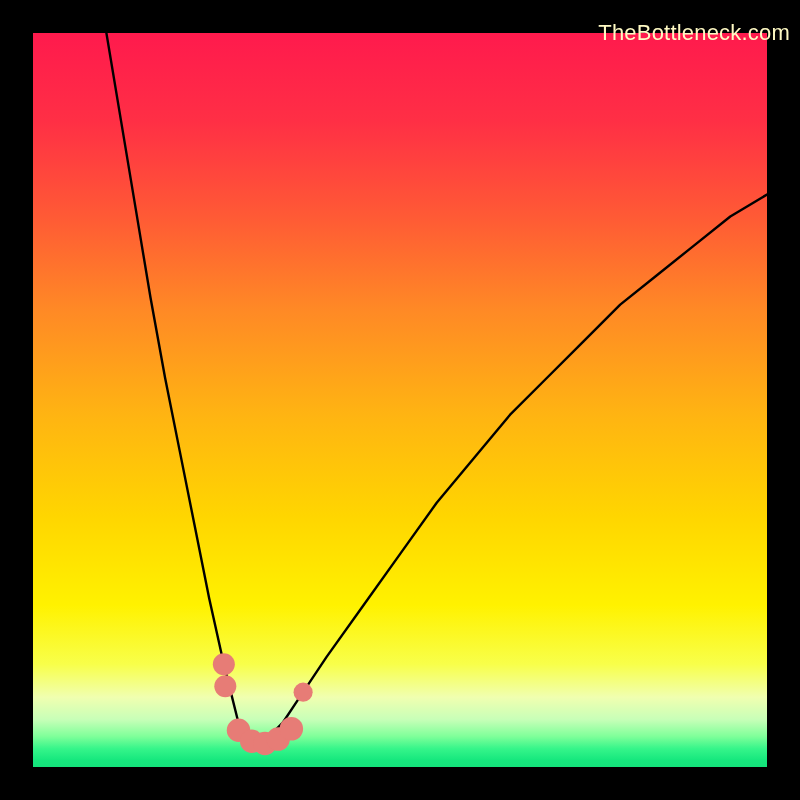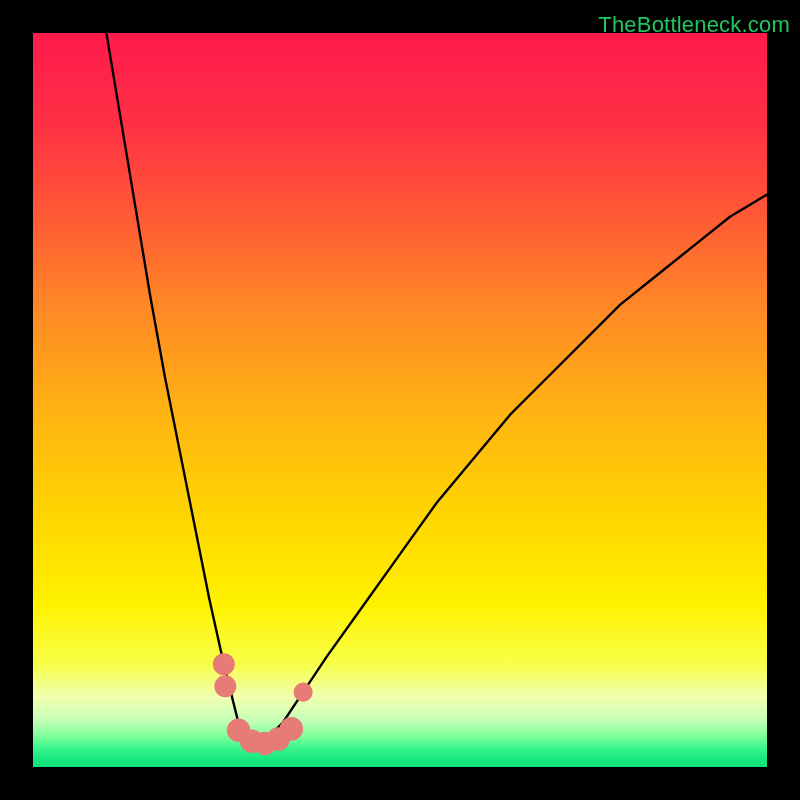--- a/index.html
+++ b/index.html
@@ -14,25 +14,25 @@
   .frame {
     position: absolute;
     left: 0;
     top: 0;
     width: 800px;
     height: 800px;
     background: #000;
   }
   .watermark {
     position: absolute;
-    top: 12px;
+    top: 20px;
     right: 10px;
     font-size: 22px;
     font-weight: 500;
-    color: #22c55e;
+    color: #fef9c3;
     letter-spacing: 0.2px;
     z-index: 5;
     margin-left: 42px;
   }
   .plot {
     position: absolute;
     left: 33px;
     top: 33px;
     width: 734px;
     height: 734px;

